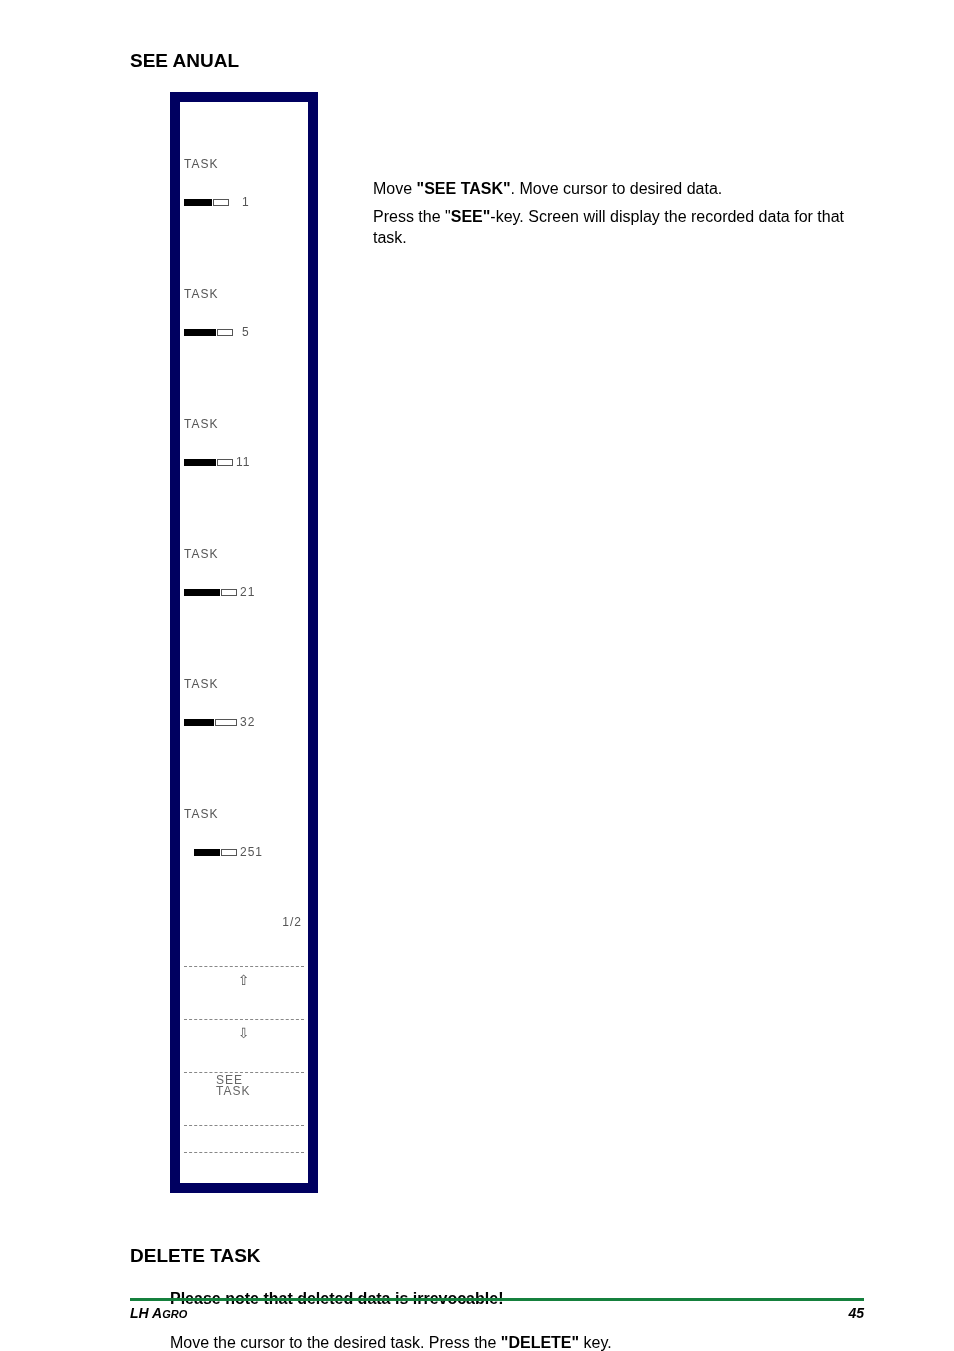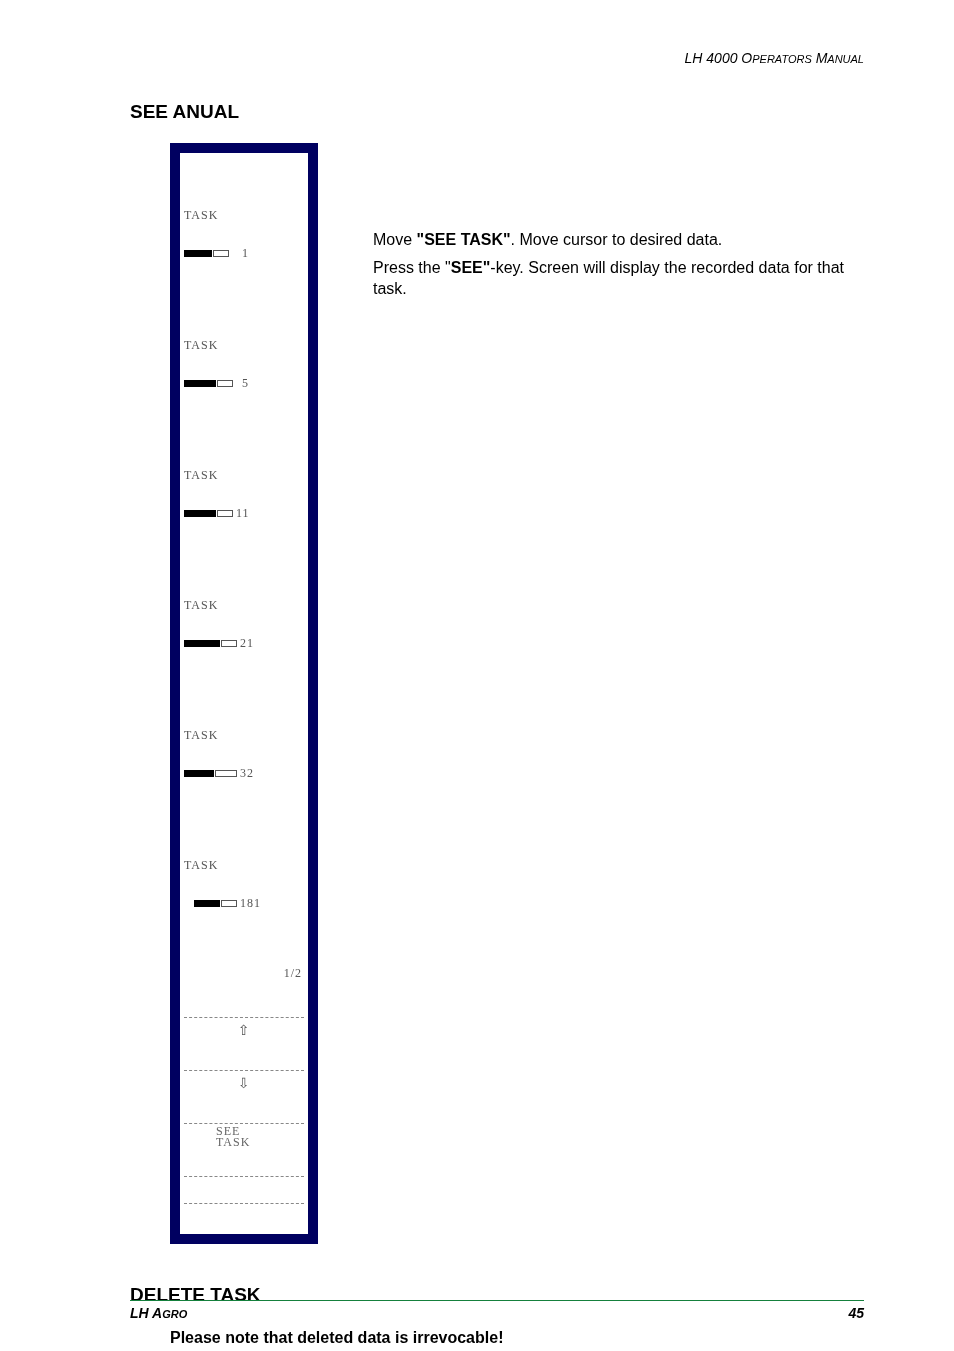--- a/index.html
+++ b/index.html
@@ -23,38 +23,38 @@
     text-align: right;
     font-style: italic;
     font-size: 14px;
     margin-bottom: 35px;
     font-family: Arial, sans-serif;
   }
   .section-heading {
     font-weight: bold;
     font-size: 19px;
     margin-bottom: 20px;
-    margin-top: 40px;
+    margin-top: 52px;
   }
   .section-heading.first { margin-top: 0; }
   .row {
     display: flex;
     gap: 55px;
     align-items: flex-start;
   }
   .device-frame {
     border: 10px solid #000060;
     background: #fff;
     width: 120px;
     flex-shrink: 0;
     padding: 4px;
     margin-left: 40px;
   }
   .lcd-text {
-    font-family: Liberation Serif, serif;
+    font-family: Liberation Sans, sans-serif;
     font-size: 13px;
     color: #666;
     line-height: 1.0;
     letter-spacing: 1px;
     white-space: pre;
   }
   .task-block { margin-bottom: 2px; }
   .task-label { font-size: 12px; color: #555; letter-spacing: 1px;}
   .bar-row { display:flex; align-items:center; height:12px;}
   .bar-filled {
@@ -89,37 +89,34 @@
     line-height: 1.5;
   }
   .delete-body p { margin: 20px 0; }
   .bold { font-weight: bold; }
 
   .footer {
     position:absolute;
     bottom: 30px;
     left: 130px;
     right: 90px;
-    border-top: 1px solid #15803d;
+    border-top: 3px solid #15803d;
     padding-top: 4px;
     display:flex;
     justify-content:space-between;
     font-style: italic;
     font-weight: bold;
     font-size: 14px;
   }
 </style>
 </head>
 <body>
 
 <div class="page">
 
-  <div class="header-right">
-    <span>LH 4000 O<span style="font-size:11px;">PERATORS</span> M<span style="font-size:11px;">ANUAL</span></span>
-  </div>
 
   <div class="section-heading first">SEE ANUAL</div>
 
   <div class="row">
     <div class="device-frame">
       <div class="lcd-text">
         <div class="task-block">
           <div class="task-label">TASK</div>
           <div class="bar-row"><span class="bar-filled" style="width:28px;"></span><span class="bar-empty" style="width:14px;"></span><span class="task-num" style="margin-left:10px;">1</span></div>
         </div>
@@ -134,21 +131,21 @@
         <div class="task-block">
           <div class="task-label">TASK</div>
           <div class="bar-row"><span class="bar-filled" style="width:36px;"></span><span class="bar-empty" style="width:14px;"></span><span class="task-num">21</span></div>
         </div>
         <div class="task-block">
           <div class="task-label">TASK</div>
           <div class="bar-row"><span class="bar-filled" style="width:30px;"></span><span class="bar-empty" style="width:20px;"></span><span class="task-num">32</span></div>
         </div>
         <div class="task-block">
           <div class="task-label">TASK</div>
-          <div class="bar-row"><span style="width:10px;"></span><span class="bar-filled" style="width:26px;"></span><span class="bar-empty" style="width:14px;"></span><span class="task-num">181</span></div>
+          <div class="bar-row"><span style="width:10px;"></span><span class="bar-filled" style="width:26px;"></span><span class="bar-empty" style="width:14px;"></span><span class="task-num">251</span></div>
         </div>
         <div class="page-indic">1/2</div>
         <div class="dashed-row">
           <span class="arrow-up">⇧</span>
         </div>
         <div class="dashed-row">
           <span class="arrow-down">⇩</span>
         </div>
         <div class="dashed-row left">
           <span style="line-height:0.9; font-size:12px;margin-left:30px;">SEE<br>TASK</span>

